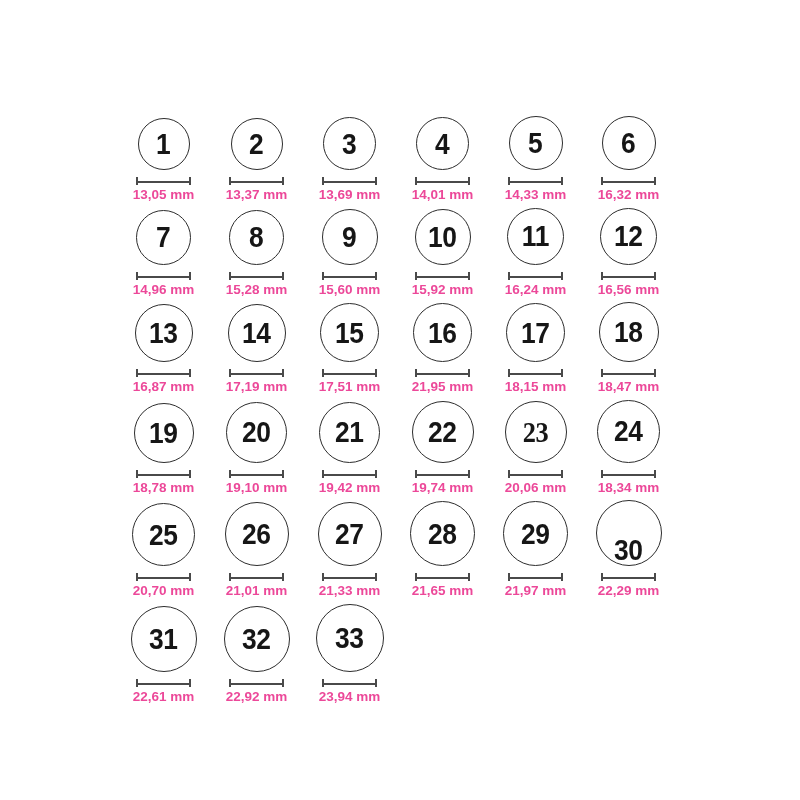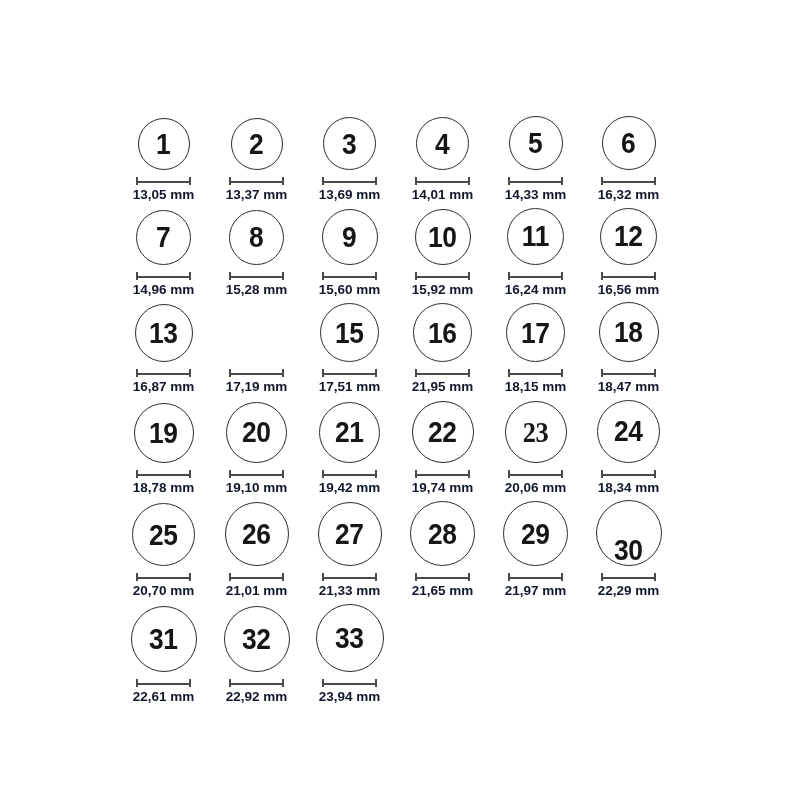--- a/index.html
+++ b/index.html
@@ -64,21 +64,21 @@
     left: 0;
     right: 0;
     top: 4px;
     height: 2px;
     background: #4a4a4a;
   }
   .label {
     margin-top: 2px;
     font-size: 13.5px;
     font-weight: bold;
-    color: #0f172a;
+    color: #ec4899;
     white-space: nowrap;
     line-height: 1.15;
   }
 </style>
 </head>
 <body>
 
 <div id="chart">
     <div class="cell">
       <div class="circle" style="width: 52px; height: 52px;">
@@ -217,20 +217,23 @@
         <span class="num">13</span>
       </div>
       <div class="measure">
         <span class="tick-left"></span>
         <span class="bar"></span>
         <span class="tick-right"></span>
       </div>
       <div class="label">16,87 mm</div>
     </div>
     <div class="cell">
+      <div class="circle" style="width: 58px; height: 58px;">
+        <span class="num">14</span>
+      </div>
       <div class="measure">
         <span class="tick-left"></span>
         <span class="bar"></span>
         <span class="tick-right"></span>
       </div>
       <div class="label">17,19 mm</div>
     </div>
     <div class="cell">
       <div class="circle" style="width: 59px; height: 59px;">
         <span class="num">15</span>

